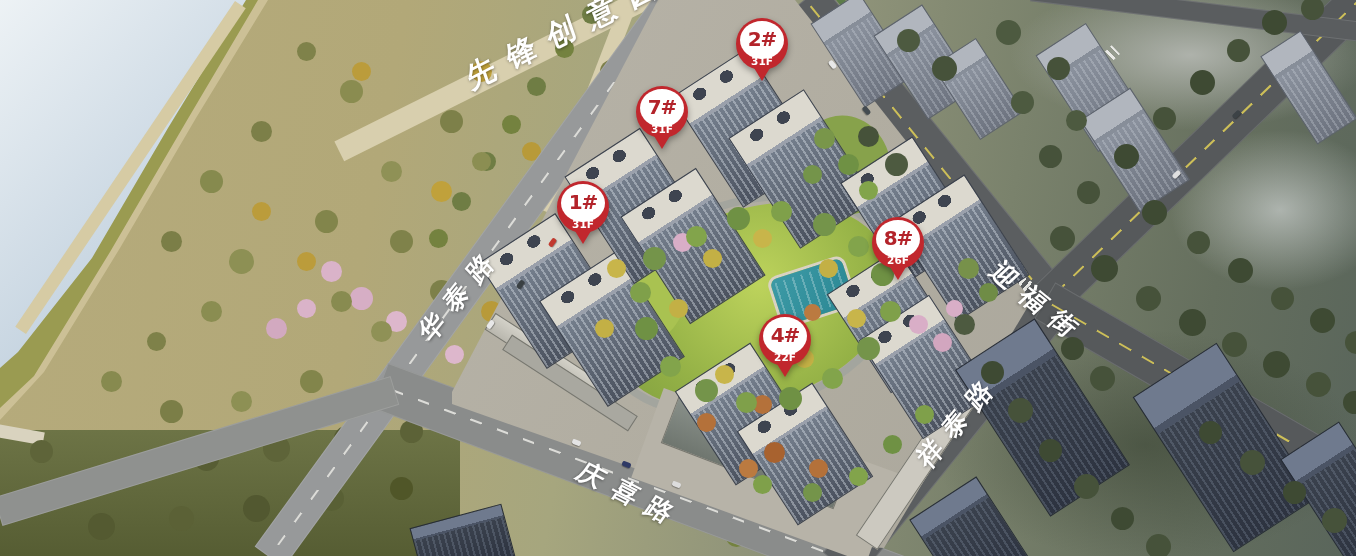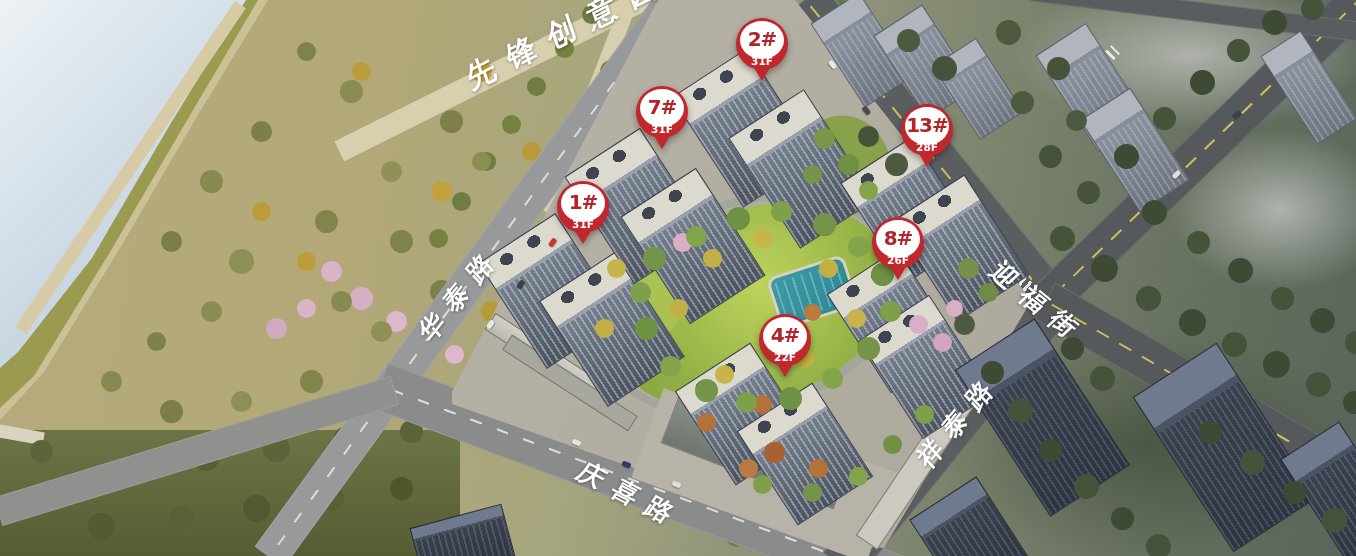--- a/index.html
+++ b/index.html
@@ -257,27 +257,20 @@
     <div class="num">7#</div>
     <div class="floor">31F</div>
   </div>
   <div class="pin" style="left:736px;top:18px;">
     <div class="balloon"></div>
     <div class="tail"></div>
     <div class="inner"></div>
     <div class="num">2#</div>
     <div class="floor">31F</div>
   </div>
-  <div class="pin" style="left:901px;top:104px;">
-    <div class="balloon"></div>
-    <div class="tail"></div>
-    <div class="inner"></div>
-    <div class="num">13#</div>
-    <div class="floor">28F</div>
-  </div>
   <div class="pin" style="left:872px;top:217px;">
     <div class="balloon"></div>
     <div class="tail"></div>
     <div class="inner"></div>
     <div class="num">8#</div>
     <div class="floor">26F</div>
   </div>
   <div class="pin" style="left:759px;top:314px;">
     <div class="balloon"></div>
     <div class="tail"></div>

